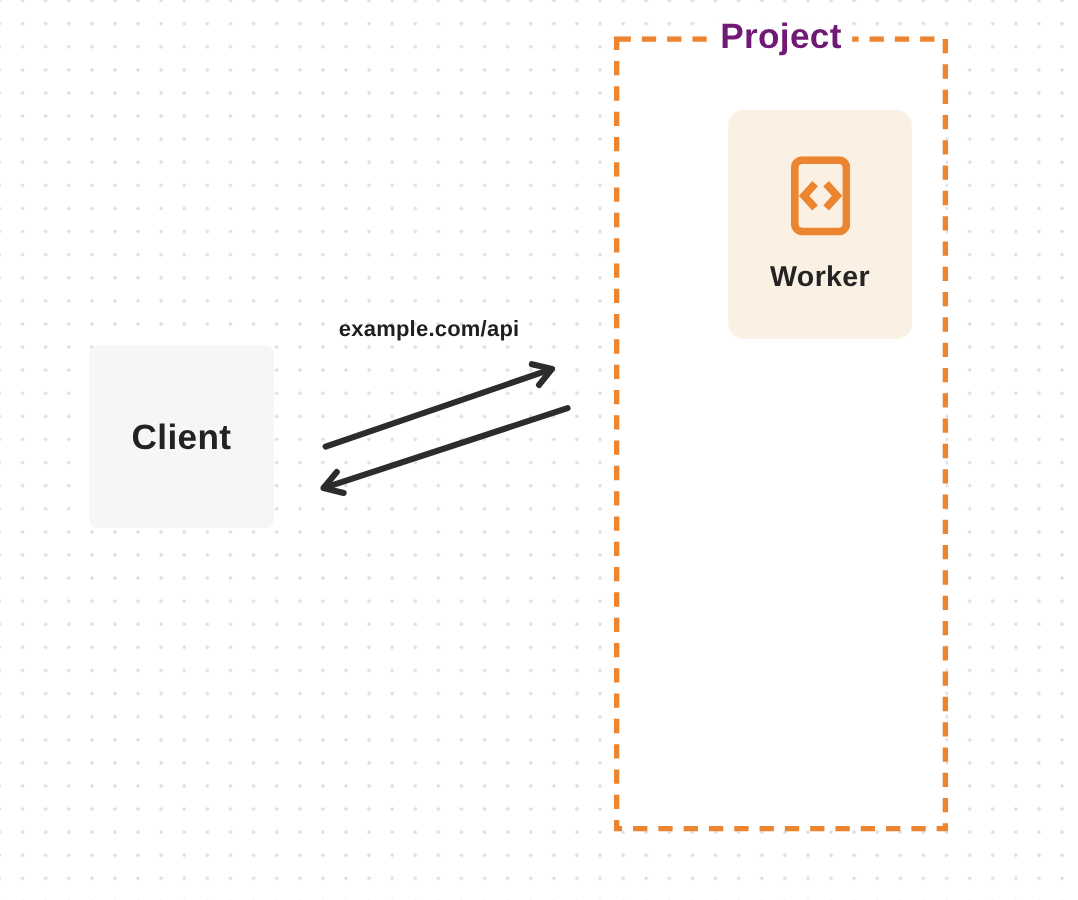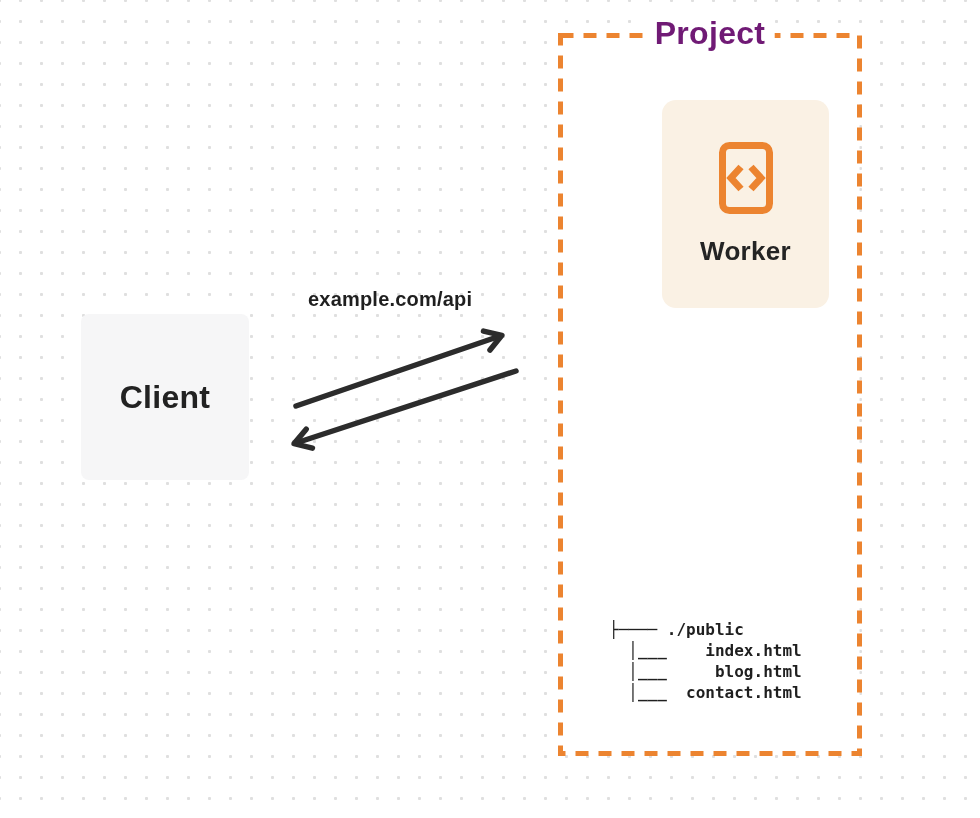--- a/index.html
+++ b/index.html
@@ -116,18 +116,14 @@
   <div class="node node-worker">
     <svg width="54" height="72" viewBox="0 0 54 72" xmlns="http://www.w3.org/2000/svg">
       <rect x="3.5" y="3.5" width="47" height="65" rx="7" fill="none" stroke="#ec8430" stroke-width="7"></rect>
       <polyline points="22,25 12,36 22,47" fill="none" stroke="#ec8430" stroke-width="7" stroke-linejoin="miter"></polyline>
       <polyline points="32,25 42,36 32,47" fill="none" stroke="#ec8430" stroke-width="7" stroke-linejoin="miter"></polyline>
     </svg>
     <span class="node-label">Worker</span>
   </div>
 
 
-  <pre class="file-tree">├──── ./public
-  │___    index.html
-  │___     blog.html
-  │___  contact.html</pre>
 
 </div>
 
 </body></html>

